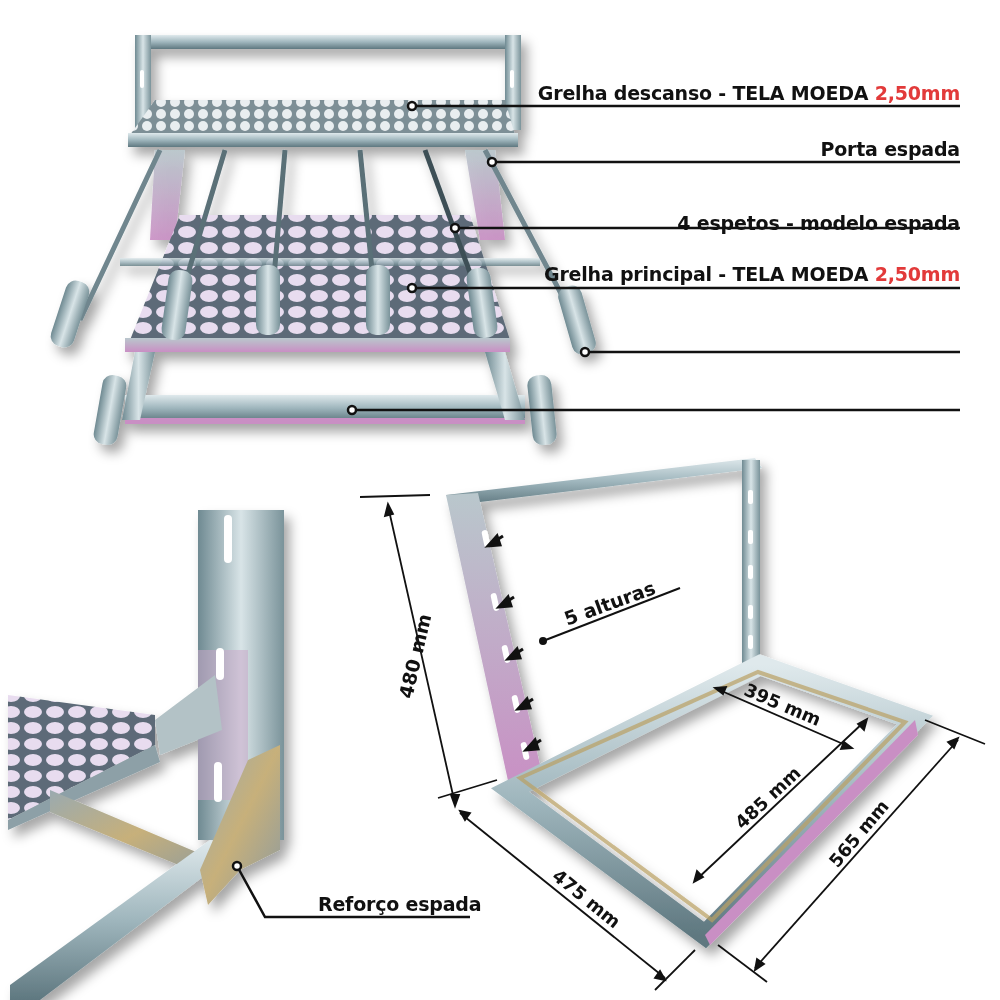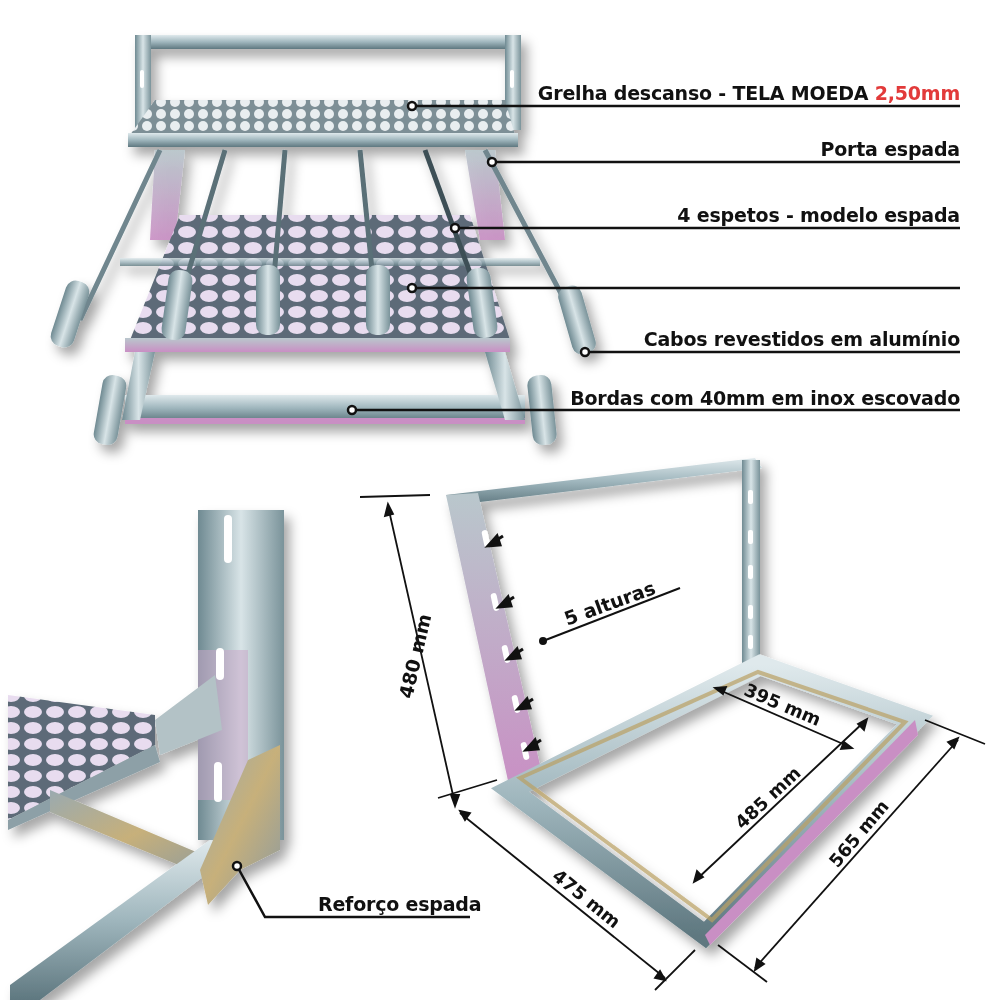--- a/index.html
+++ b/index.html
@@ -207,28 +207,25 @@
       <polygon points="867,719 864,730 858,724"></polygon>
     </g>
   </svg>
 
   <div class="label" style="right:40px; top:82px;">
     <span>Grelha descanso - TELA MOEDA </span><span class="accent">2,50mm</span>
   </div>
   <div class="label" style="right:40px; top:138px;">
     <span>Porta espada</span>
   </div>
-  <div class="label" style="right:40px; top:204px;margin-left:40px;">
+  <div class="label" style="right:40px; top:212px;margin-left:40px;">
     <span>4 espetos - modelo espada</span>
   </div>
-  <div class="label" style="right:40px; top:328px;">
-    <span>Cabos revestidos em alumínio</span>
-  </div>
-  <div class="label" style="right:40px; top:387px;">
-    <span>Bordas com 40mm em inox escovado</span>
+  <div class="label" style="right:40px; top:263px;">
+    <span>Grelha principal - TELA  MOEDA </span><span class="accent">2,50mm</span>
   </div>
 
   <div class="label" style="left:318px; top:893px;">
     <span>Reforço espada</span>
   </div>
 
   <div class="rot" style="left:372px; top:645px; transform:rotate(-77deg);">480 mm</div>
   <div class="rot" style="left:562px; top:592px; transform:rotate(-20deg);">5 alturas</div>
   <div class="rot" style="left:742px; top:694px; transform:rotate(23deg); font-size:18px;">395 mm</div>
   <div class="rot" style="left:727px; top:787px; transform:rotate(-43deg); font-size:18px;">485 mm</div>

